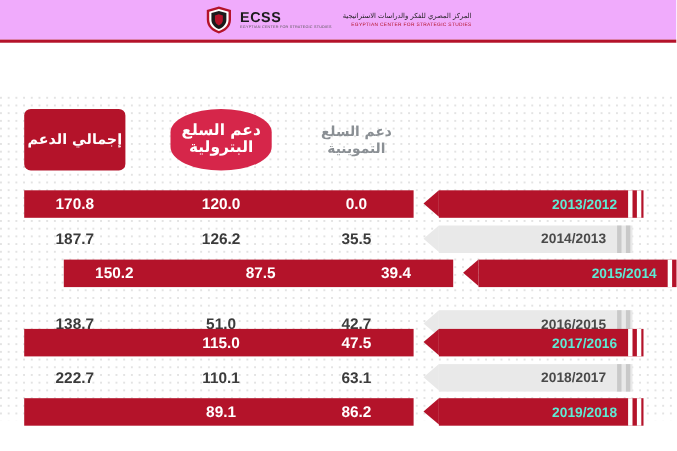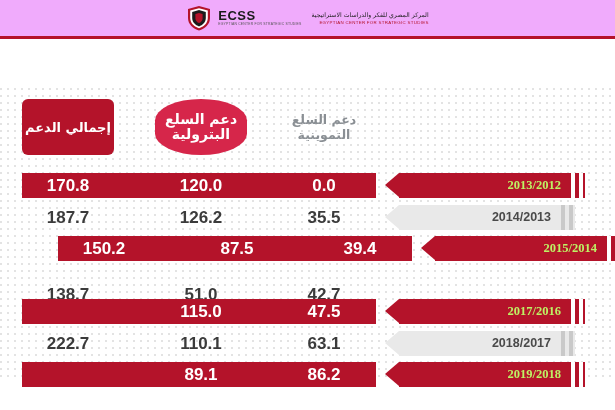--- a/index.html
+++ b/index.html
@@ -76,21 +76,21 @@
   .ch-food{
     left:272px;top:60px;width:104px;height:56px;
     background:transparent;color:#8a8f94;font-size:12.5px;
   }
   
   .row{
     position:absolute;left:0;width:615px;height:25px;
   }
   .cell{
     position:absolute;height:25px;line-height:25px;text-align:center;
-    font-size:17px;font-family:"Liberation Sans", sans-serif;font-weight:bold;
+    font-size:14px;font-family:"Liberation Sans", sans-serif;font-weight:bold;
   }
   .cell-total{left:22px;width:92px;}
   .cell-petro{left:155px;width:92px;}
   .cell-food{left:272px;width:104px;}
   .bar{
     position:absolute;left:385px;top:0;height:25px;
   }
   .bar-arrow{
     position:absolute;left:0;top:0;width:0;height:0;
     border-top:12.5px solid transparent;
@@ -100,21 +100,21 @@
     position:absolute;left:14px;top:0;height:25px;
     display:flex;align-items:center;justify-content:flex-end;
     padding-right:24px;box-sizing:border-box;
   }
   .bar-label{
     font-size:12.5px;font-weight:bold;
     font-family:"Liberation Sans", sans-serif;
   }
   .row-odd .cell{color:#ffffff;}
   .row-even .cell{color:#3b3b3b;}
-  .row-odd .bar-label{color:#bef264;font-family:Liberation Serif, serif;}
+  .row-odd .bar-label{color:#5eead4;}
   .row-even .bar-label{color:#4a4a4a;}
   .rowbg-odd{
     position:absolute;left:0;top:0;height:25px;
   }
   .tick{
     position:absolute;top:0;width:4px;height:25px;
   }
 </style>
 </head>
 <body>
@@ -190,20 +190,28 @@
             <div class="tick" style="right: 10px; background: rgb(255, 255, 255);"></div>
             <div class="tick" style="right: 2px; background: rgb(255, 255, 255);"></div>
           </div>
         </div>
       </div>
       <div class="row row-even" style="top: 243px;">
         <div class="rowbg-odd" style="left: 22px; width: 354px; background: transparent;"></div>
         <div class="cell cell-total">138.7</div>
         <div class="cell cell-petro">51.0</div>
         <div class="cell cell-food">42.7</div>
+        <div class="bar" style="width: 190px;">
+          <div class="bar-arrow" style="border-right: 14px solid rgb(233, 233, 233);"></div>
+          <div class="bar-body" style="width: 176px; background: rgb(233, 233, 233);">
+            <span class="bar-label">2016/2015</span>
+            <div class="tick" style="right: 10px; background: rgb(201, 201, 201);"></div>
+            <div class="tick" style="right: 2px; background: rgb(201, 201, 201);"></div>
+          </div>
+        </div>
       </div>
       <div class="row row-odd" style="top: 260px;">
         <div class="rowbg-odd" style="left: 22px; width: 354px; background: rgb(180, 19, 42);"></div>
         <div class="cell cell-petro">115.0</div>
         <div class="cell cell-food">47.5</div>
         <div class="bar" style="width: 200px;">
           <div class="bar-arrow" style="border-right: 14px solid rgb(180, 19, 42);"></div>
           <div class="bar-body" style="width: 186px; background: rgb(180, 19, 42);">
             <span class="bar-label">2017/2016</span>
             <div class="tick" style="right: 10px; background: rgb(255, 255, 255);"></div>

